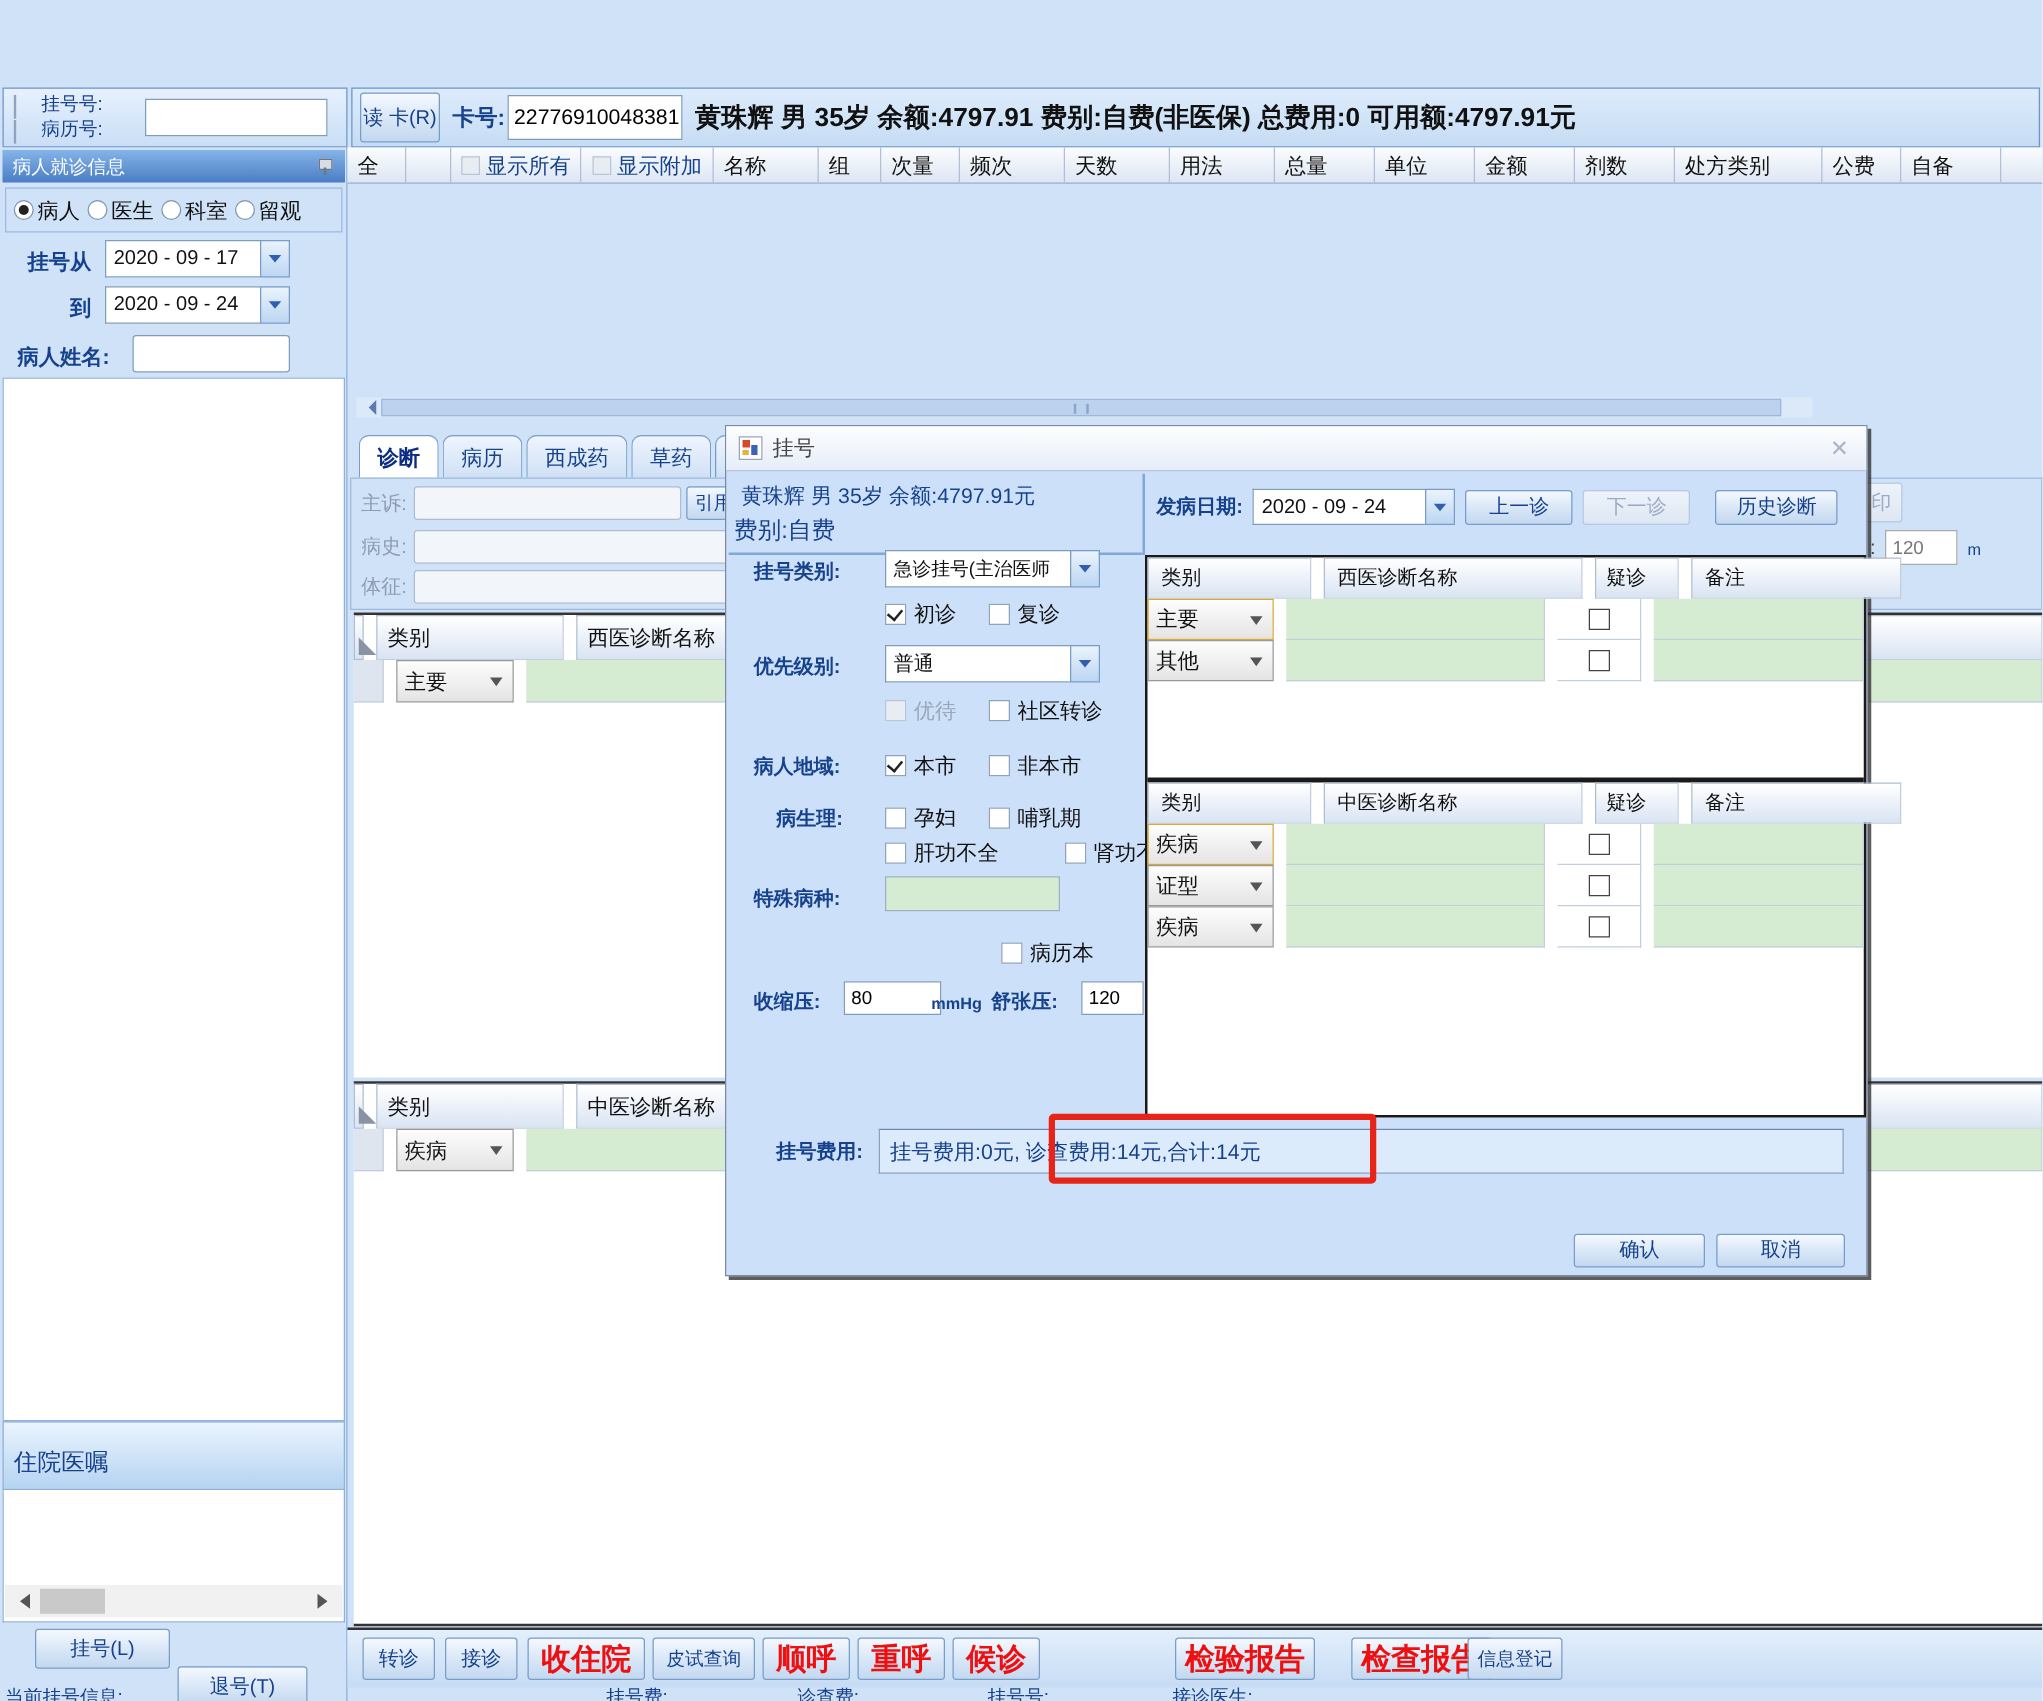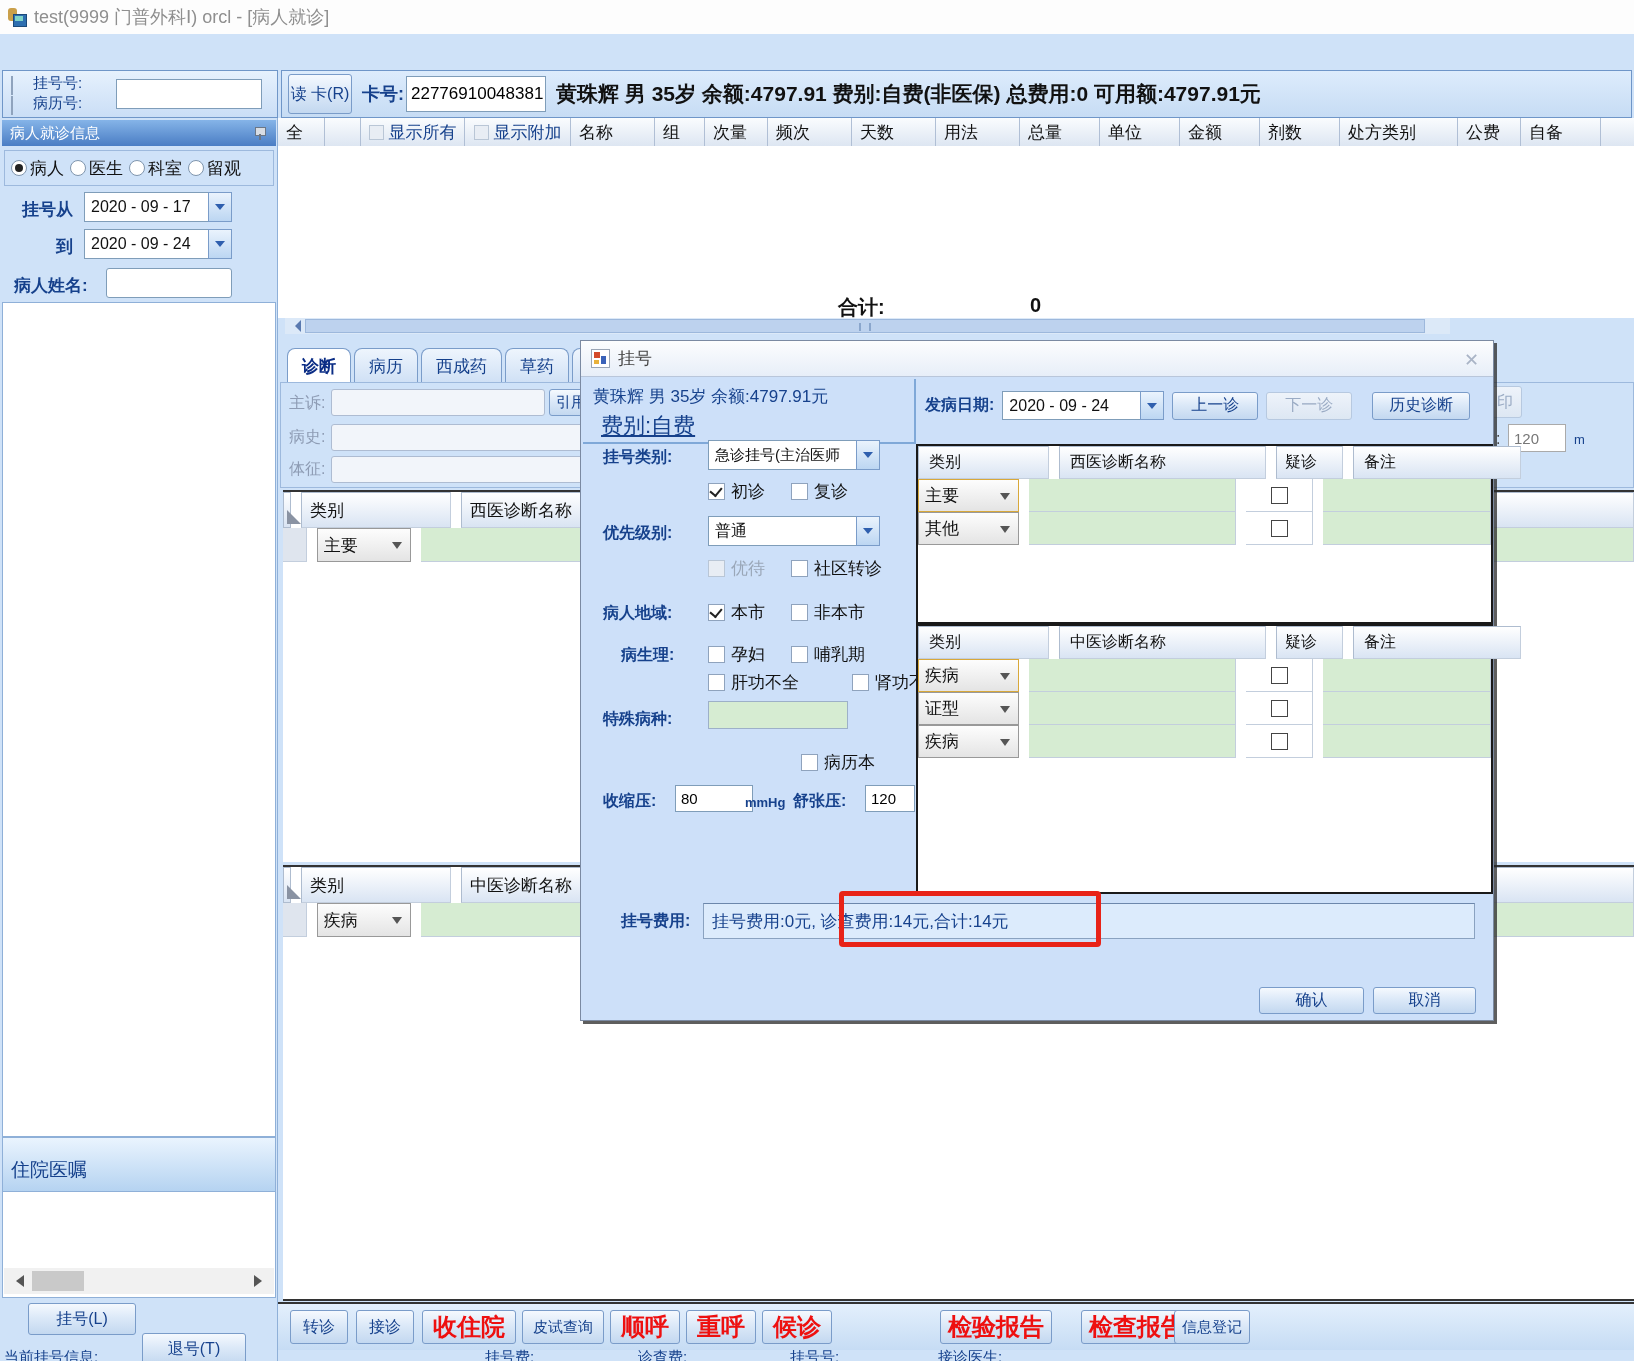--- a/index.html
+++ b/index.html
@@ -76,28 +76,20 @@
   .closex{position:absolute;right:14px;top:8px;color:#a9b4c6;font-size:18px;}
   .statuslab{color:#16418c;font-size:15px;white-space:nowrap;}
   .thumbgrip{background:#bdd2ee;position:relative;border:1px solid #9db8dc;box-sizing:border-box;}
   .thumbgrip::after{content:"";position:absolute;left:50%;top:3px;width:8px;height:8px;border-left:2px solid #8aa6cc;border-right:2px solid #8aa6cc;margin-left:-6px;}
 </style>
 </head>
 <body>
 
 <div class="app">
 
-  <div class="abs titlebar">
-    <span class="appicon">
-        <i class="a1"></i>
-        <i class="a2"></i>
-        <i class="a3"></i>
-      </span>
-    <span>test(9999 门普外科Ⅰ) orcl - [病人就诊]</span>
-  </div>
 
 
   <div class="abs regbox">
     <div class="abs" style="left:8px;top:6px;"><span class="cb"></span></div>
     <span class="abs bluelab" style="left:30px;top:3px;">挂号号:</span>
     <div class="abs" style="left:8px;top:26px;"><span class="cb"></span></div>
     <span class="abs bluelab" style="left:30px;top:23px;">病历号:</span>
     <input class="abs field" style="left: 113px; top: 8px; width: 146px; height: 30px;">
   </div>
 
@@ -178,24 +170,20 @@
     <span class="rxcell lft" style="width:84px;">天数</span>
     <span class="rxcell lft" style="width:84px;">用法</span>
     <span class="rxcell lft" style="width:80px;">总量</span>
     <span class="rxcell lft" style="width:80px;">单位</span>
     <span class="rxcell lft" style="width:80px;">金额</span>
     <span class="rxcell lft" style="width:80px;">剂数</span>
     <span class="rxcell lft" style="width:118px;">处方类别</span>
     <span class="rxcell lft" style="width:63px;">公费</span>
     <span class="rxcell lft" style="width:80px;">自备</span>
   </div>
-  <div class="abs" style="left:278px;top:146px;width:1356px;height:172px;background:#fff;">
-    <span style="position:absolute;left:560px;top:148px;font-size:20px;font-weight:bold;color:#111;">合计:</span>
-    <span style="position:absolute;left:752px;top:148px;font-size:20px;font-weight:bold;color:#111;">0</span>
-  </div>
   <div class="abs hscroll" style="left:285px;top:318px;width:1165px;height:16px;background:#dce9f8;">
     <span class="sarr" style="border-right:6px solid #5a7ab0;margin-left:4px;"></span>
     <span class="thumbgrip" style="width:1120px;height:14px;margin-left:4px;"></span>
   </div>
 
   <div class="abs tabs">
     <span class="tab active">诊断</span>
     <span class="tab">病历</span>
     <span class="tab">西成药</span>
     <span class="tab">草药</span>
@@ -272,21 +260,21 @@
           <i class="s1"></i>
           <i class="s2"></i>
           <i class="s3"></i>
         </span>
       <span style="color:#444;font-size:17px;">挂号</span>
       <span class="closex">✕</span>
     </div>
 
     <div class="abs" style="left:2px;top:38px;width:331px;height:65px;border-bottom:2px solid #7fa8d8;box-sizing:border-box;">
       <div class="navlab" style="margin:6px 0 0 10px;font-weight:normal;font-size:17px;">黄珠辉 男 35岁 余额:4797.91元</div>
-      <div class="navlab" style="margin:3px 0 0 18px;font-weight:normal;font-size:22px;text-decoration:underline;">费别:自费</div>
+      <div class="navlab" style="margin:3px 0 0 4px;font-weight:normal;font-size:19px;">费别:自费</div>
     </div>
     <div class="abs" style="left:333px;top:38px;width:2px;height:65px;background:#7fa8d8;"></div>
 
     <div class="dlgrow" style="left:344px;top:50px;gap:8px;">
       <span class="navlab">发病日期:</span>
       <span class="combo" style="width:162px;height:29px;">
           <span class="ctext">2020 - 09 - 24</span>
           <span class="darr"></span>
         </span>
       <span class="btn" style="width:86px;height:28px;font-size:16px;">上一诊</span>

